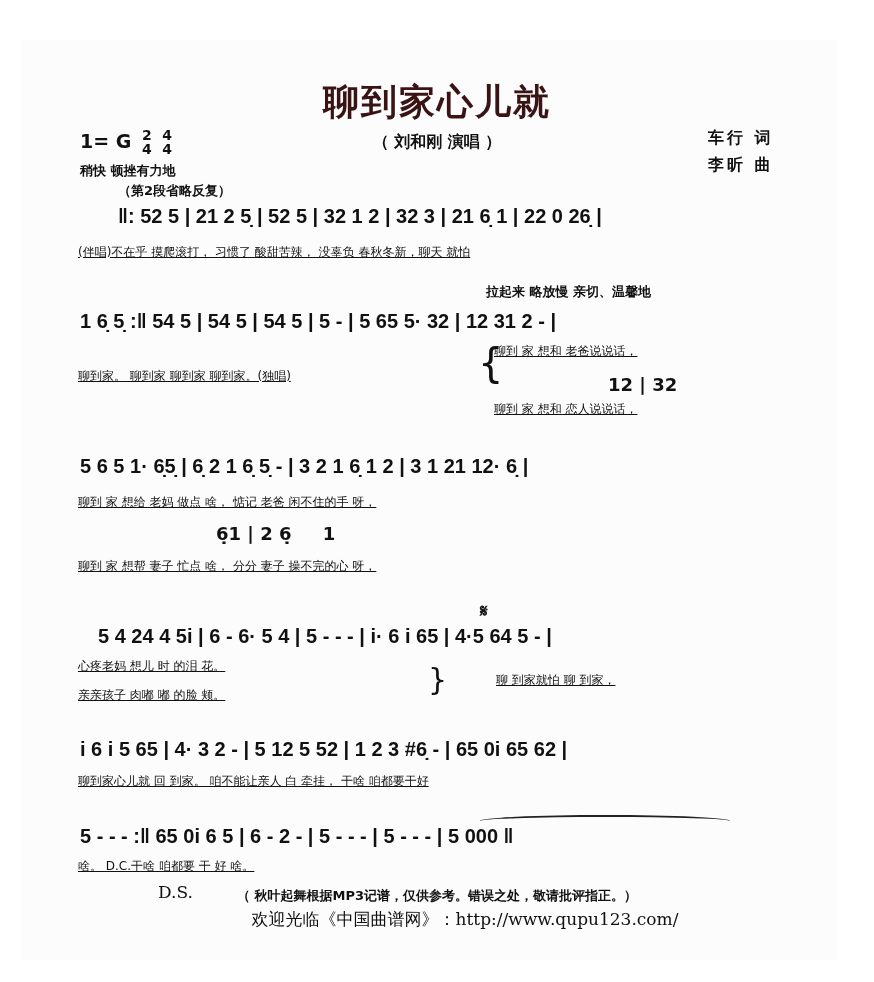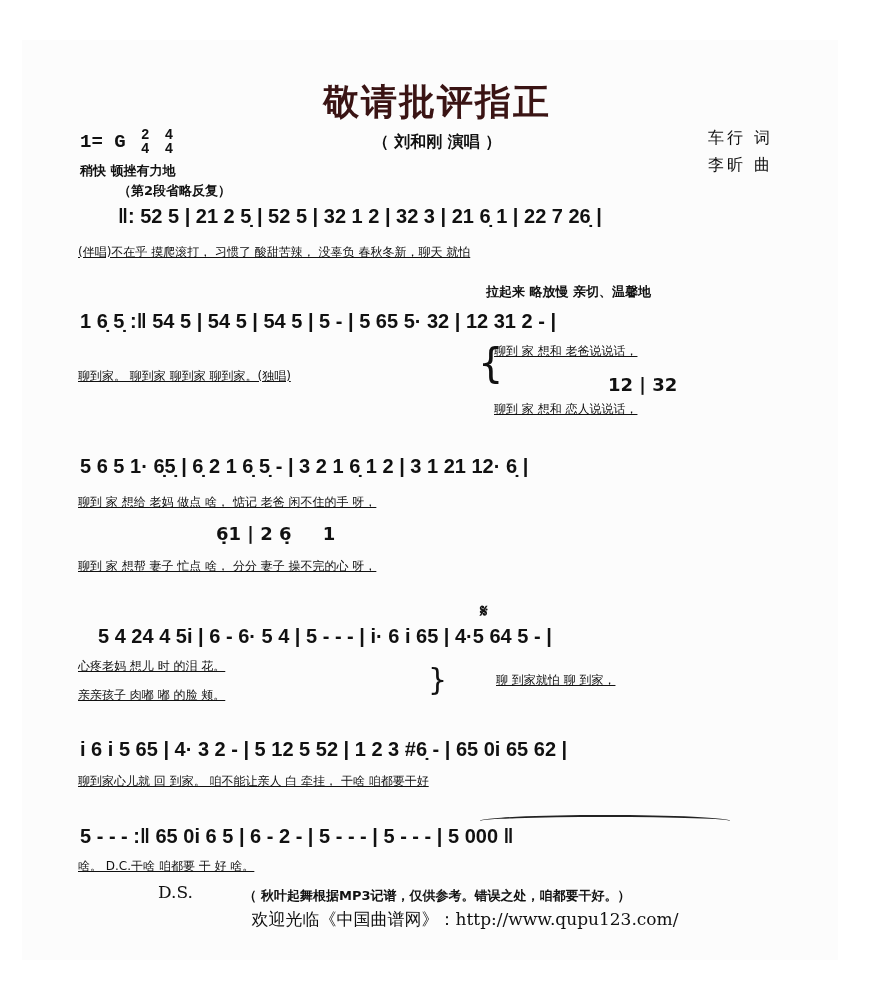--- a/index.html
+++ b/index.html
@@ -2,51 +2,51 @@
 <html><head>
 <meta charset="utf-8">
 <style>
   html, body { margin:0; padding:0; background:#ffffff; }
   body { width:874px; height:982px; position:relative; overflow:hidden;
          font-family:"DejaVu Sans", "Liberation Sans", sans-serif; color:#111; }
   .sheet { position:absolute; left:22px; top:40px; width:816px; height:920px; background:#fcfcfc; }
   .abs { position:absolute; white-space:nowrap; }
   .title { left:0; width:874px; top:78px; text-align:center; font-size:36px; font-weight:bold; color:#3a1414; letter-spacing:2px; }
   .singer { left:0; width:874px; top:132px; text-align:center; font-size:16px; font-weight:bold; }
-  .key { left:80px; top:128px; font-size:19px; font-weight:bold;font-family:Liberation Mono, monospace; }
+  .key { left:80px; top:128px; font-size:19px; font-weight:bold; }
   .frac { display:inline-block; vertical-align:middle; text-align:center; font-size:14px; line-height:14px; margin-left:4px; }
   .frac span { display:block; }
   .small { font-size:13px; font-weight:bold; }
-  .credit { font-size:16px; font-weight:normal; letter-spacing:3px; }
+  .credit { font-size:16px; font-weight:bold; letter-spacing:3px; }
   .nrow { position:absolute; left:78px; width:730px; height:30px; font-size:20px; font-weight:bold; font-family:"Liberation Sans","DejaVu Sans",sans-serif; }
   .lrow { position:absolute; left:78px; width:740px; font-size:12px; font-family:"DejaVu Sans",sans-serif; white-space:nowrap;text-decoration:underline; }
   .tok { position:absolute; top:0; white-space:nowrap; }
   .slur { position:absolute; height:10px; border-top:2px solid #222; border-radius:50% 50% 0 0; }
   .foot1 { left:0; width:874px; top:887px; text-align:center; font-size:13px; font-weight:bold; }
   .foot2 { left:0; width:874px; top:908px; text-align:center; font-size:17px; font-family:"DejaVu Serif",serif;padding-left:28px; }
 </style>
 </head>
 <body>
 
 <div class="sheet"></div>
 
-<div class="abs title">敬请批评指正</div>
+<div class="abs title">聊到家心儿就</div>
 <div class="abs singer">（ 刘和刚 演唱 ）</div>
 <div class="abs key">
   <span>1= G</span>
   <span class="frac"><span>2</span><span>4</span></span>
   <span class="frac"><span>4</span><span>4</span></span>
 </div>
 <div class="abs small" style="left:80px;top:162px;">稍快 顿挫有力地</div>
 <div class="abs small" style="left:118px;top:182px;">（第2段省略反复）</div>
 <div class="abs credit" style="left:708px;top:128px;">车行  词</div>
 <div class="abs credit" style="left:708px;top:155px;">李昕  曲</div>
 
 <div class="nrow" style="top:205px;">
-  <span class="tok" style="left:40px;">‖: 52 5 | 21 2 5̣ | 52 5 | 32 1 2 | 32 3 | 21 6̣ 1 | 22 7 26̣ |</span>
+  <span class="tok" style="left:40px;">‖: 52 5 | 21 2 5̣ | 52 5 | 32 1 2 | 32 3 | 21 6̣ 1 | 22 0 26̣ |</span>
 </div>
 <div class="lrow" style="top:244px;">(伴唱)不在乎  摸爬滚打，  习惯了    酸甜苦辣，  没辜负   春秋冬新，聊天  就怕</div>
 
 <div class="abs small" style="left:486px;top:283px;">拉起来  略放慢  亲切、温馨地</div>
 <div class="nrow" style="top:310px;">
   <span class="tok" style="left:2px;">1 6̣ 5̣ :‖ 54 5 | 54 5 | 54 5 | 5 - | 5 65 5· 32 | 12 31 2 - |</span>
 </div>
 <div class="lrow" style="top:368px;">聊到家。  聊到家   聊到家   聊到家。(独唱)</div>
 <div class="abs" style="left:478px;top:340px;font-size:40px;">{</div>
 <div class="lrow" style="left:494px;top:343px;">聊到  家   想和  老爸说说话，</div>
@@ -74,14 +74,14 @@
 </div>
 <div class="lrow" style="top:773px;">聊到家心儿就  回   到家。  咱不能让亲人  白   牵挂，   干啥  咱都要干好</div>
 
 <div class="slur" style="left:480px;top:815px;width:250px;"></div>
 <div class="nrow" style="top:825px;">
   <span class="tok" style="left:2px;">5 - - - :‖ 65 0i 6 5 | 6 - 2 - | 5 - - - | 5 - - - | 5 000 ‖</span>
 </div>
 <div class="lrow" style="top:858px;">啥。        D.C.干啥  咱都要   干   好        啥。</div>
 <div class="abs" style="left:158px;top:882px;font-size:17px;font-family:'DejaVu Serif',serif;">D.S.</div>
 
-<div class="abs foot1">（ 秋叶起舞根据MP3记谱，仅供参考。错误之处，咱都要干好。）</div>
+<div class="abs foot1">（ 秋叶起舞根据MP3记谱，仅供参考。错误之处，敬请批评指正。）</div>
 <div class="abs foot2">欢迎光临《中国曲谱网》：http://www.qupu123.com/</div>
 
 </body></html>

